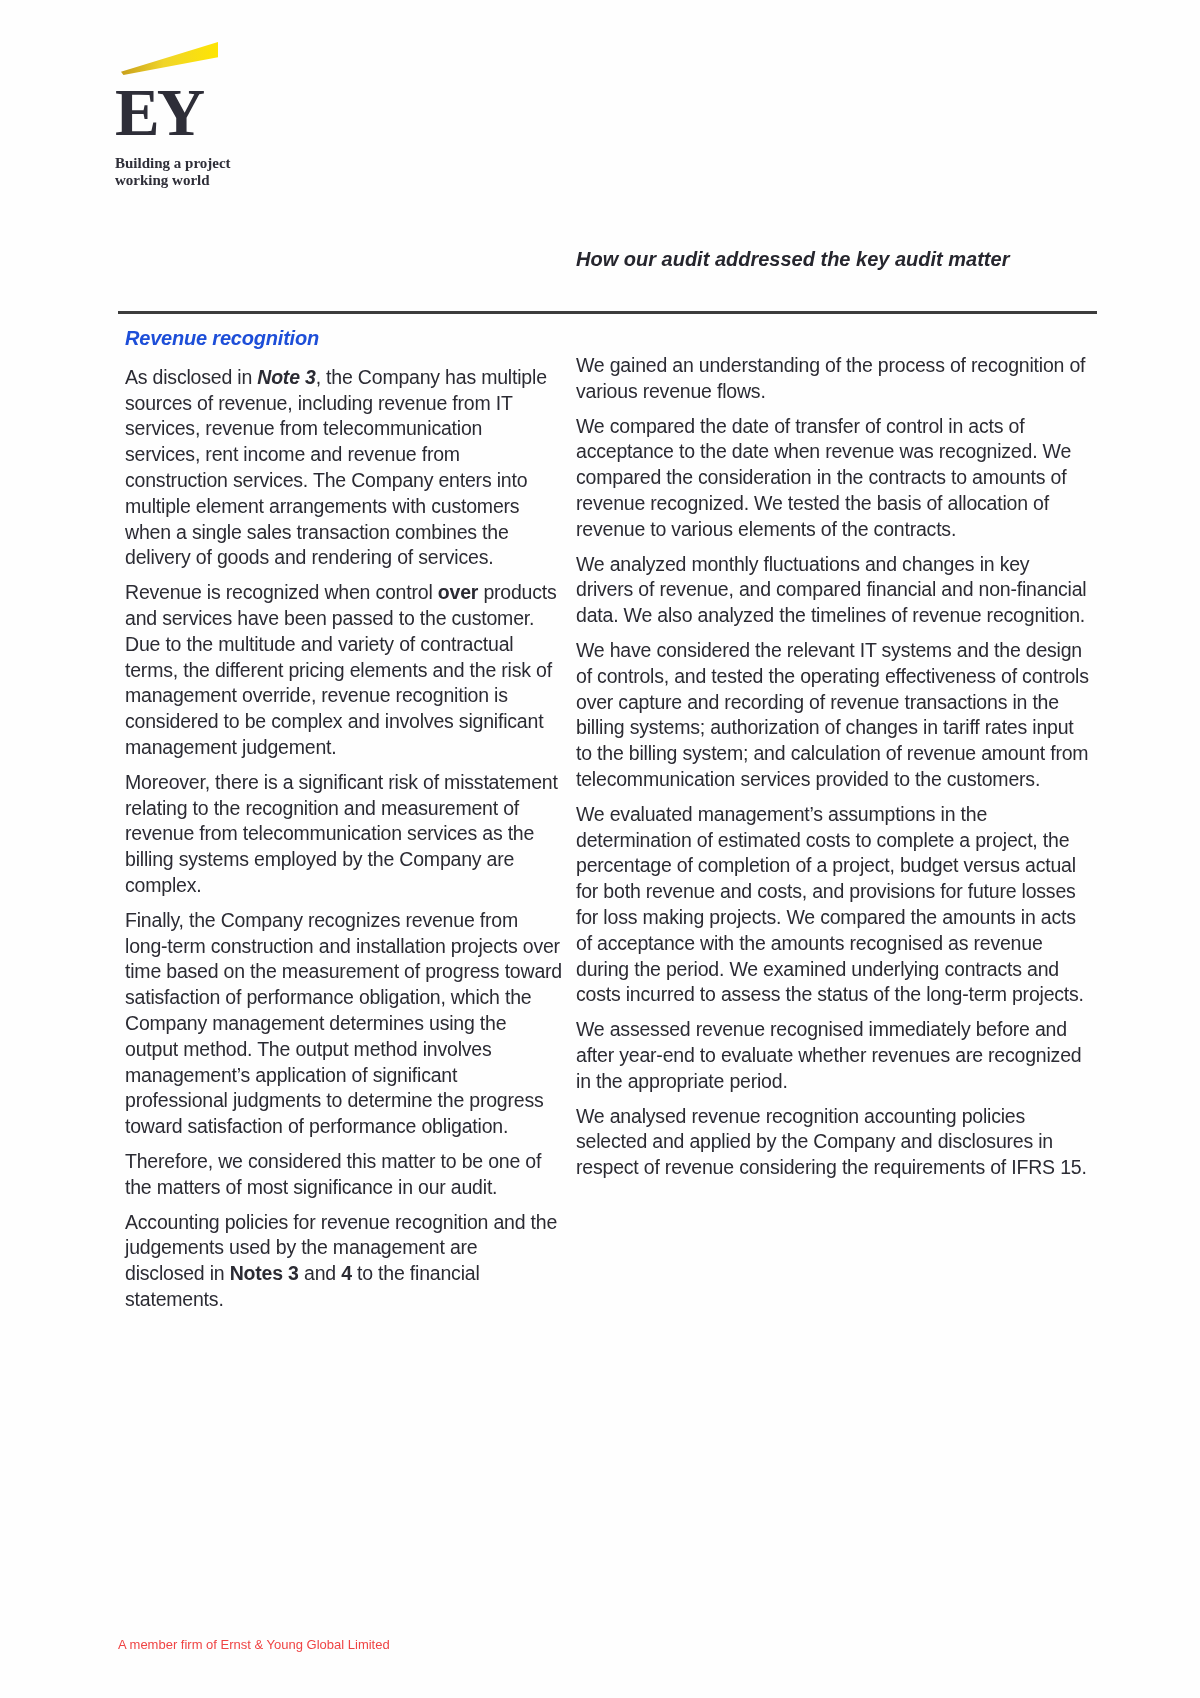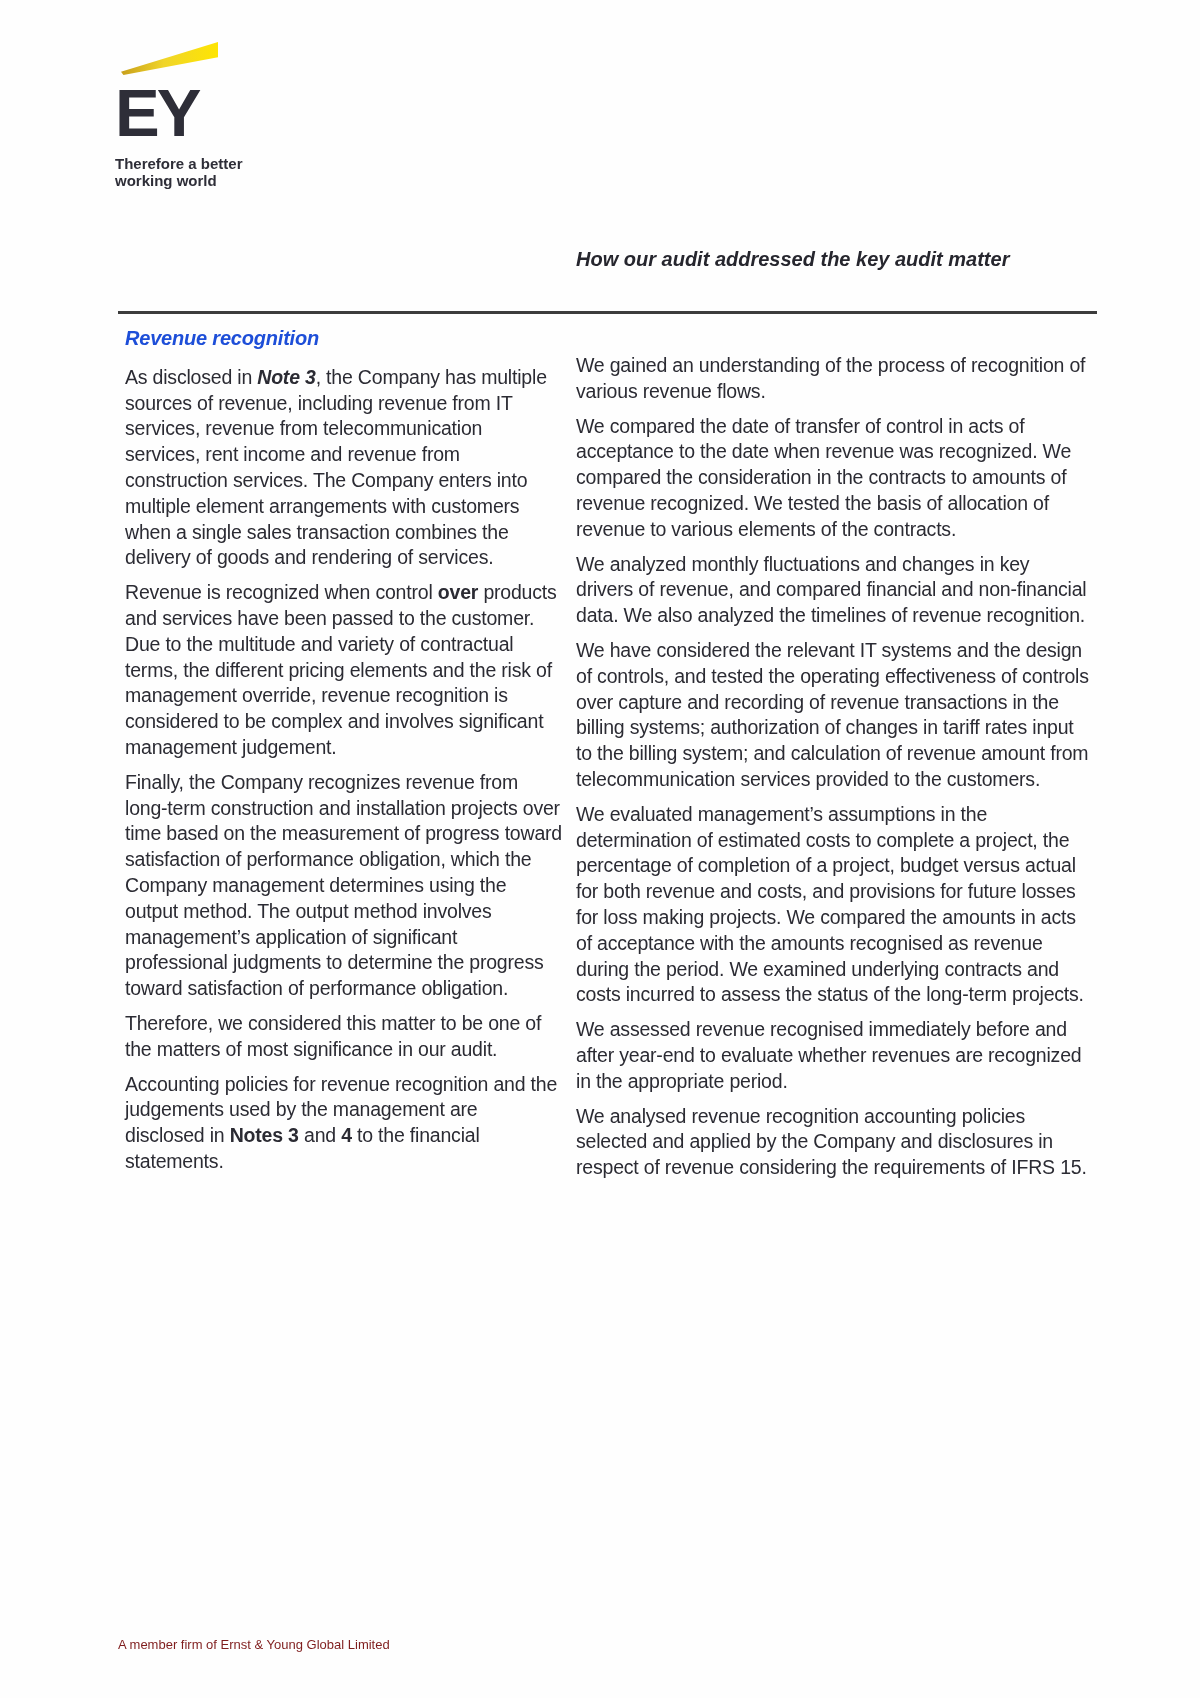--- a/index.html
+++ b/index.html
@@ -7,21 +7,21 @@
     position: relative;
     width: 1200px;
     height: 1698px;
     background: #fefefe;
     font-family: "Liberation Sans", sans-serif;
     color: #2b2b33;
     overflow: hidden;
   }
 
   
-  .logo { position: absolute; left: 115px; top: 42px; }
+  .logo { position: absolute; left: 115px; top: 42px; font-family: Liberation Serif, serif; }
   .beam {
     width: 97px; height: 33px; margin-left: 6px;
     background: linear-gradient(97deg, #c49a1a 0%, #f0d52a 45%, #ffe600 100%);
     clip-path: polygon(0% 90%, 100% 0%, 100% 46%, 2.5% 100%);
   }
   .letters {
     margin-top: 4px;
     font-size: 67px;
     font-weight: bold;
     letter-spacing: -3px;
@@ -57,45 +57,46 @@
   .matter-title {
     font-size: 20px; font-weight: bold; font-style: italic;
     margin: 0 0 13px 0; color: #1d4ed8;
   }
   .b { font-weight: bold; }
   .i { font-style: italic; }
 
   
   .footer {
     position: absolute; left: 118px; top: 1637px;
-    font-size: 13px; letter-spacing: 0; color: #7f1d1d;
+    font-size: 13px; letter-spacing: 0; color: #ef4444;
   }
 </style>
 </head>
 <body>
 
 <div class="page">
 
   <div class="logo">
     <div class="beam"></div>
     <div class="letters">EY</div>
     <div class="tagline">
-      <span>Therefore a better</span><br>
+      <span>Building a project</span><br>
       <span>working world</span>
     </div>
   </div>
 
   <div class="th th-right">How our audit addressed the key audit matter</div>
   <div class="rule"></div>
 
   <div class="col col-left">
     <h3 class="matter-title">Revenue recognition</h3>
     <div>
         <p><span>As disclosed in </span><span class="b i">Note 3</span><span>, the Company has multiple sources of revenue, including revenue from IT services, revenue from telecommunication services, rent income and revenue from construction services. The Company enters into multiple element arrangements with customers when a single sales transaction combines the delivery of goods and rendering of services.</span></p>
         <p><span>Revenue is recognized when control </span><span class="b">over</span><span> products and services have been passed to the customer. Due to the multitude and variety of contractual terms, the different pricing elements and the risk of management override, revenue recognition is considered to be complex and involves significant management judgement.</span></p>
+        <p><span>Moreover, there is a significant risk of misstatement relating to the recognition and measurement of revenue from telecommunication services as the billing systems employed by the Company are complex.</span></p>
         <p><span>Finally, the Company recognizes revenue from long-term construction and installation projects over time based on the measurement of progress toward satisfaction of performance obligation, which the Company management determines using the output method. The output method involves management’s application of significant professional judgments to determine the progress toward satisfaction of performance obligation.</span></p>
         <p><span>Therefore, we considered this matter to be one of the matters of most significance in our audit.</span></p>
         <p><span>Accounting policies for revenue recognition and the judgements used by the management are disclosed in </span><span class="b">Notes 3</span><span> and </span><span class="b">4</span><span> to the financial statements.</span></p>
       </div>
   </div>
 
   <div class="col col-right">
     <div>
         <p><span>We gained an understanding of the process of recognition of various revenue flows.</span></p>
         <p><span>We compared the date of transfer of control in acts of acceptance to the date when revenue was recognized.  We compared the consideration in the contracts to amounts of revenue recognized. We tested the basis of allocation of revenue to various elements of the contracts.</span></p>

